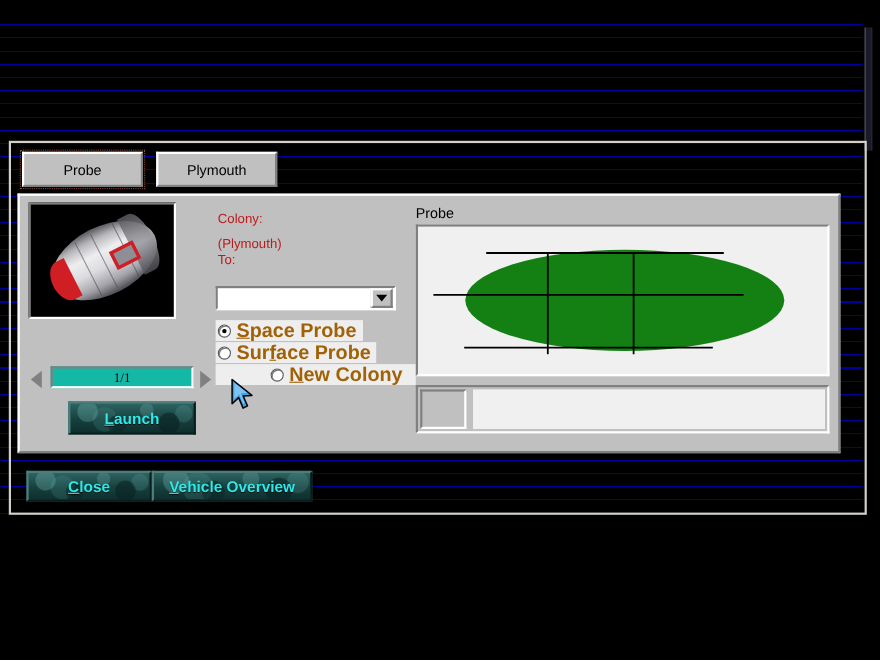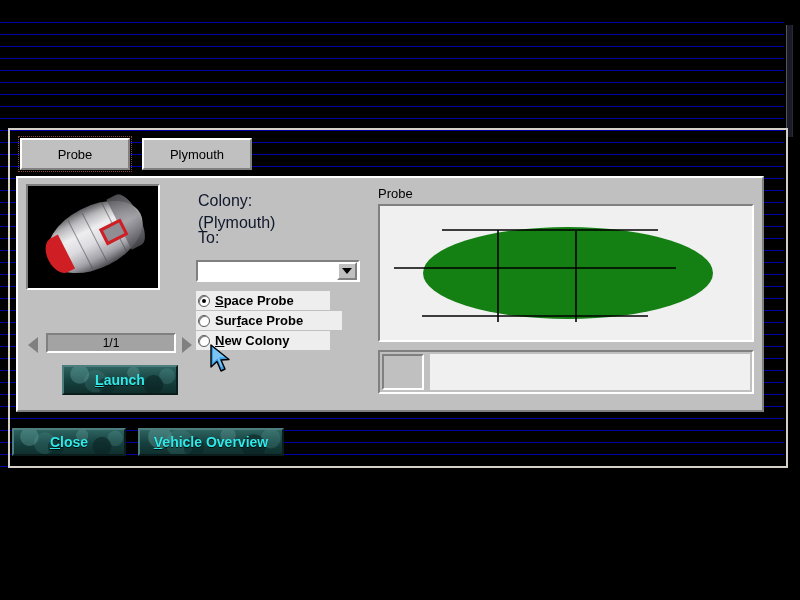--- a/index.html
+++ b/index.html
@@ -173,30 +173,31 @@
   }
   .arrow-right {
     left: 164px; top: 159px;
     border-left: 10px solid #808080;
   }
   .spin-field {
     position: absolute;
     left: 28px; top: 155px;
     width: 130px; height: 20px;
     box-sizing: border-box;
-    background: #a3a3a3;
+    background: #14b8a6;
     border-top: 2px solid #808080;
     border-left: 2px solid #808080;
     border-right: 2px solid #ffffff;
     border-bottom: 2px solid #ffffff;
     font-size: 12px;
     color: #000;
     display: flex;
     align-items: center;
     justify-content: center;
+    font-family: Liberation Serif, serif;
   }
 
   
   .teal-btn {
     position: absolute;
     box-sizing: border-box;
     border-top: 2px solid #4d7d7d;
     border-left: 2px solid #4d7d7d;
     border-right: 2px solid #0b1c1c;
     border-bottom: 2px solid #0b1c1c;
@@ -215,28 +216,28 @@
     display: flex;
     align-items: center;
     justify-content: center;
     cursor: default;
     text-shadow: 0 1px 0 rgba(0,0,0,.7);
     text-align: center;
   }
   .teal-btn u { text-decoration: underline; }
 
   .btn-launch { left: 44px; top: 187px; width: 116px; height: 30px; }
-  .btn-close  { left: 12px; top: 428px; width: 114px; height: 28px; }
+  .btn-close  { left: 24px; top: 428px; width: 114px; height: 28px; }
   .btn-vehicle{ left: 138px; top: 428px; width: 146px; height: 28px; }
 
   
   .lbl {
     position: absolute;
-    font-size: 16px;
-    color: #0f172a;
+    font-size: 12px;
+    color: #b91c1c;
     white-space: nowrap;
   }
   .lbl-colony   { left: 180px; top: 14px; }
   .lbl-plymouth { left: 180px; top: 36px; }
   .lbl-to       { left: 180px; top: 51px; }
 
   .combo {
     position: absolute;
     left: 178px; top: 82px;
     width: 164px; height: 22px;
@@ -284,21 +285,21 @@
     left: 178px;
     height: 19px;
     display: flex;
     align-items: center;
     background: #eeeeee;
     padding-right: 6px;
     cursor: default;
   }
   .radio-row.r0 { top: 113px; width: 128px; }
   .radio-row.r1 { top: 133px; width: 140px; }
-  .radio-row.r2 { top: 153px; width: 128px; }
+  .radio-row.r2 { top: 153px; width: 128px; padding-left: 48px; }
 
   .radio-dot {
     width: 12px; height: 12px;
     margin: 0 5px 0 2px;
     border-radius: 50%;
     box-sizing: border-box;
     background: #ffffff;
     border: 1px solid #5a5a5a;
     box-shadow: inset 1px 1px 0 #7e7e7e;
     position: relative;
@@ -306,23 +307,23 @@
   }
   .radio-dot.checked::after {
     content: "";
     position: absolute;
     left: 3px; top: 3px;
     width: 4px; height: 4px;
     border-radius: 50%;
     background: #000000;
   }
   .radio-label {
-    font-size: 13px;
+    font-size: 18px;
     font-weight: bold;
-    color: #000000;
+    color: #a16207;
     white-space: nowrap;
   }
   .radio-label u { text-decoration: underline; }
 
   
   .group-title {
     position: absolute;
     left: 360px; top: 8px;
     font-size: 13px;
     color: #000000;

